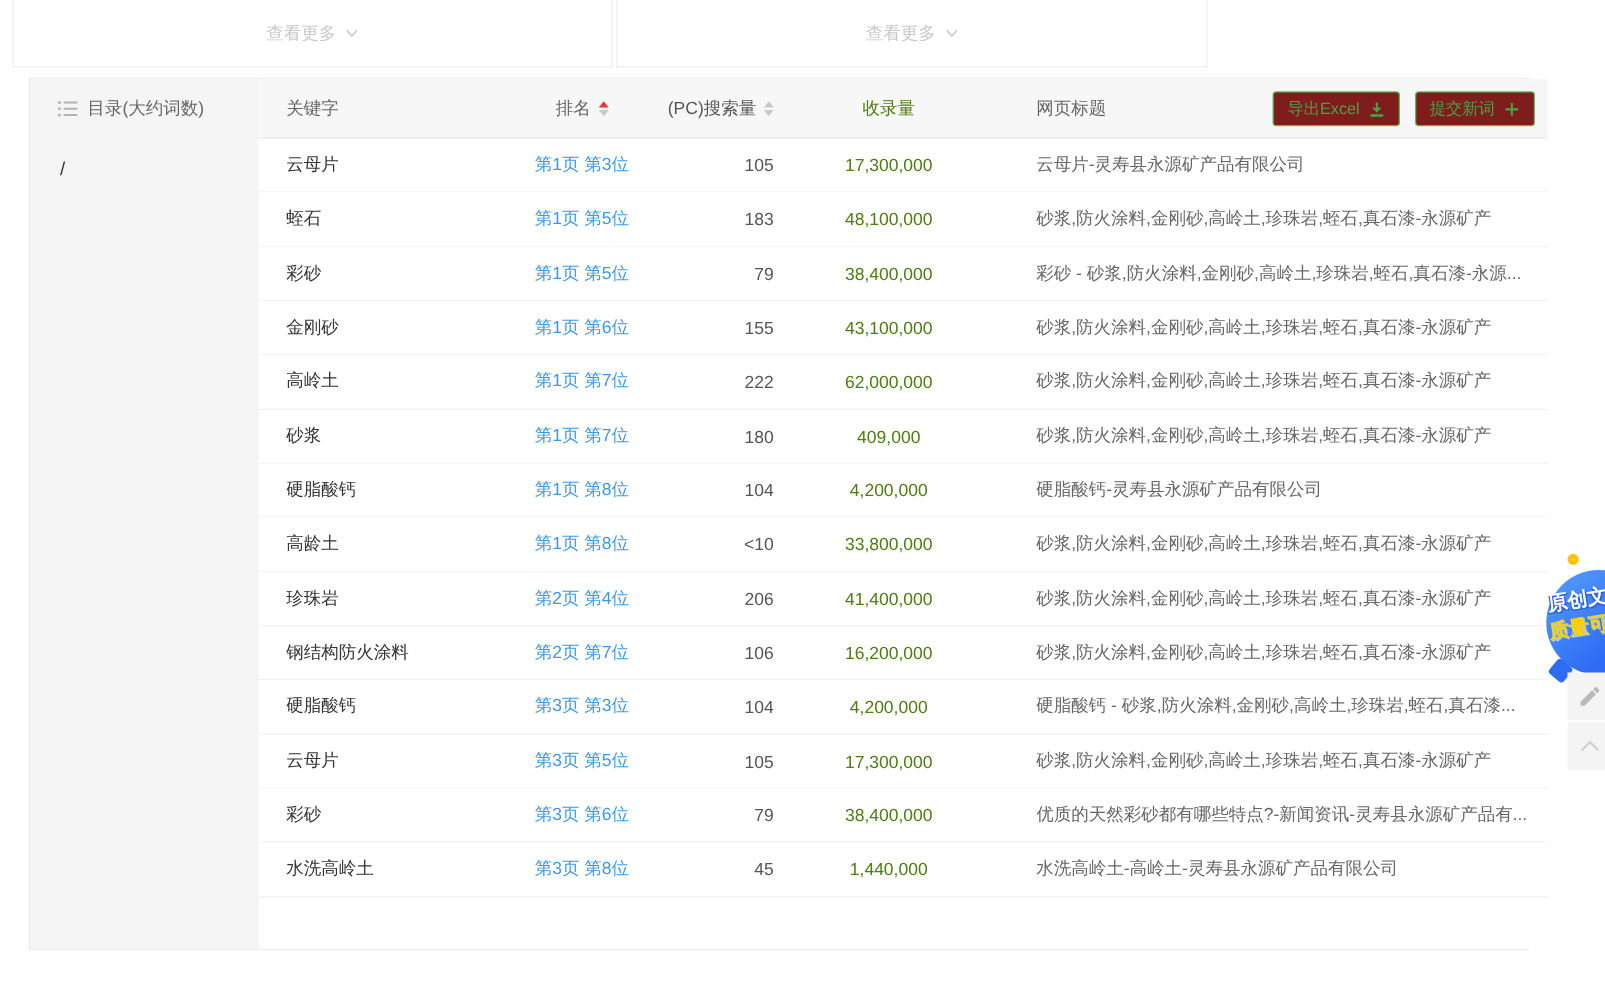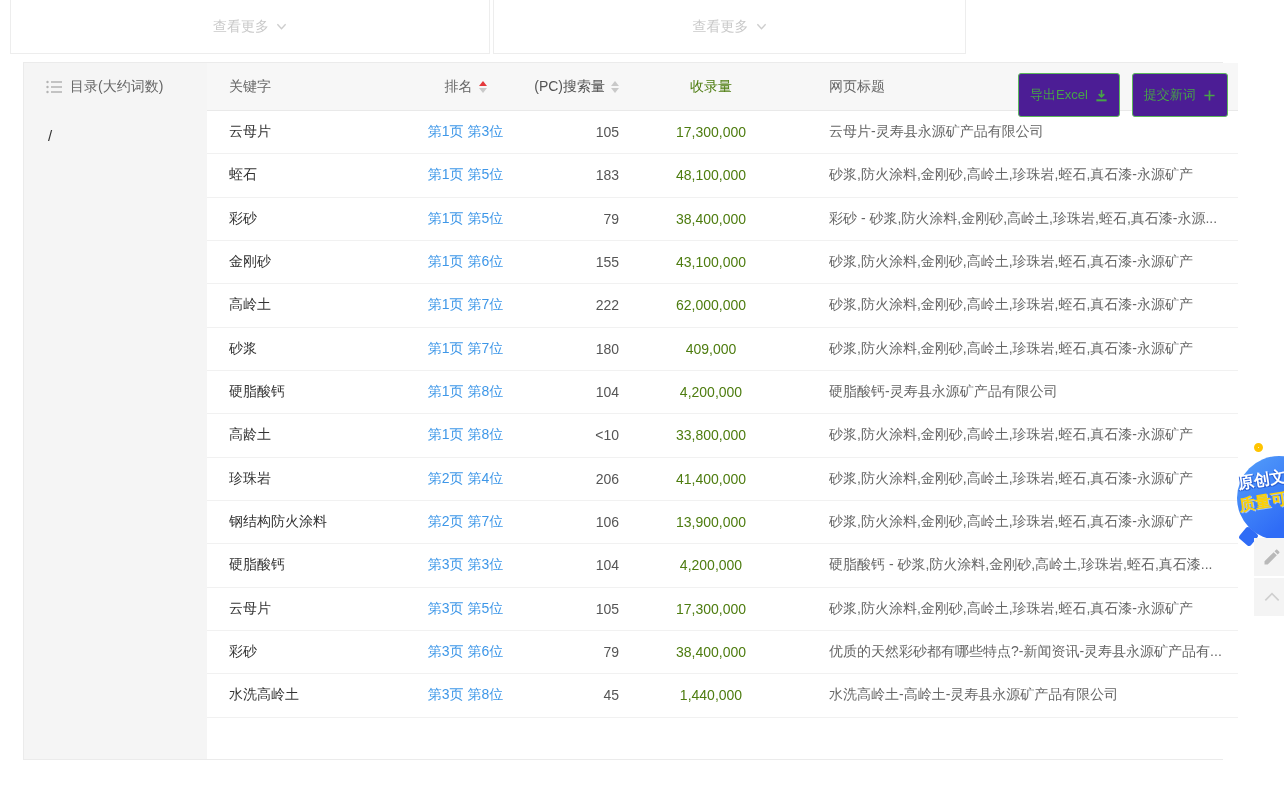--- a/index.html
+++ b/index.html
@@ -50,22 +50,22 @@
   .sort i { display:block; width:0; height:0; border-left:4px solid transparent;
             border-right:4px solid transparent; }
   .sort .up   { border-bottom:5px solid #c9c9c9; }
   .sort .down { border-top:5px solid #c9c9c9; }
   .sort.active-asc .up { border-bottom-color:#e4393c; }
 
   .rank-link { color:#3e97e8; text-decoration:none; cursor:pointer; }
 
   
   .head-actions { position:absolute; right:10px; top:10px; display:flex; gap:12px; }
-  .green-btn { display:flex; align-items:center; gap:7px; height:44px; padding:0 11px;
-               background:#4c1d95; border:1px solid #5cb85c; border-radius:3px; color:#47a447;
+  .green-btn { display:flex; align-items:center; gap:7px; height:28px; padding:0 11px;
+               background:#7f1d1d; border:1px solid #5cb85c; border-radius:3px; color:#47a447;
                font-size:13px; cursor:pointer; font-family:inherit; }
   .green-btn svg { width:13px; height:13px; }
 
   
   .promo-badge { position:absolute; top:443px; left:1237px; width:60px; height:104px; cursor:pointer; }
   .badge-circle { position:absolute; top:13px; left:0; width:84px; height:84px; border-radius:50%;
                   background:linear-gradient(140deg,#55a0fa 0%,#2f6cf6 70%); }
   .badge-tail { position:absolute; top:86px; left:4px; width:15px; height:15px;
                 background:#2f6cf6; transform:rotate(40deg); border-radius:3px; }
   .badge-dot { position:absolute; top:0; left:17px; width:9px; height:9px; background:#fff;
@@ -254,21 +254,21 @@
           <div class="td c-index">41,400,000</div>
           <div class="td c-title">砂浆,防火涂料,金刚砂,高岭土,珍珠岩,蛭石,真石漆-永源矿产</div>
         </div>
 
         <div class="tr">
           <div class="td c-keyword">钢结构防火涂料</div>
           <div class="td c-rank">
             <a class="rank-link">第2页 第7位</a>
           </div>
           <div class="td c-volume">106</div>
-          <div class="td c-index">13,900,000</div>
+          <div class="td c-index">16,200,000</div>
           <div class="td c-title">砂浆,防火涂料,金刚砂,高岭土,珍珠岩,蛭石,真石漆-永源矿产</div>
         </div>
 
         <div class="tr">
           <div class="td c-keyword">硬脂酸钙</div>
           <div class="td c-rank">
             <a class="rank-link">第3页 第3位</a>
           </div>
           <div class="td c-volume">104</div>
           <div class="td c-index">4,200,000</div>

